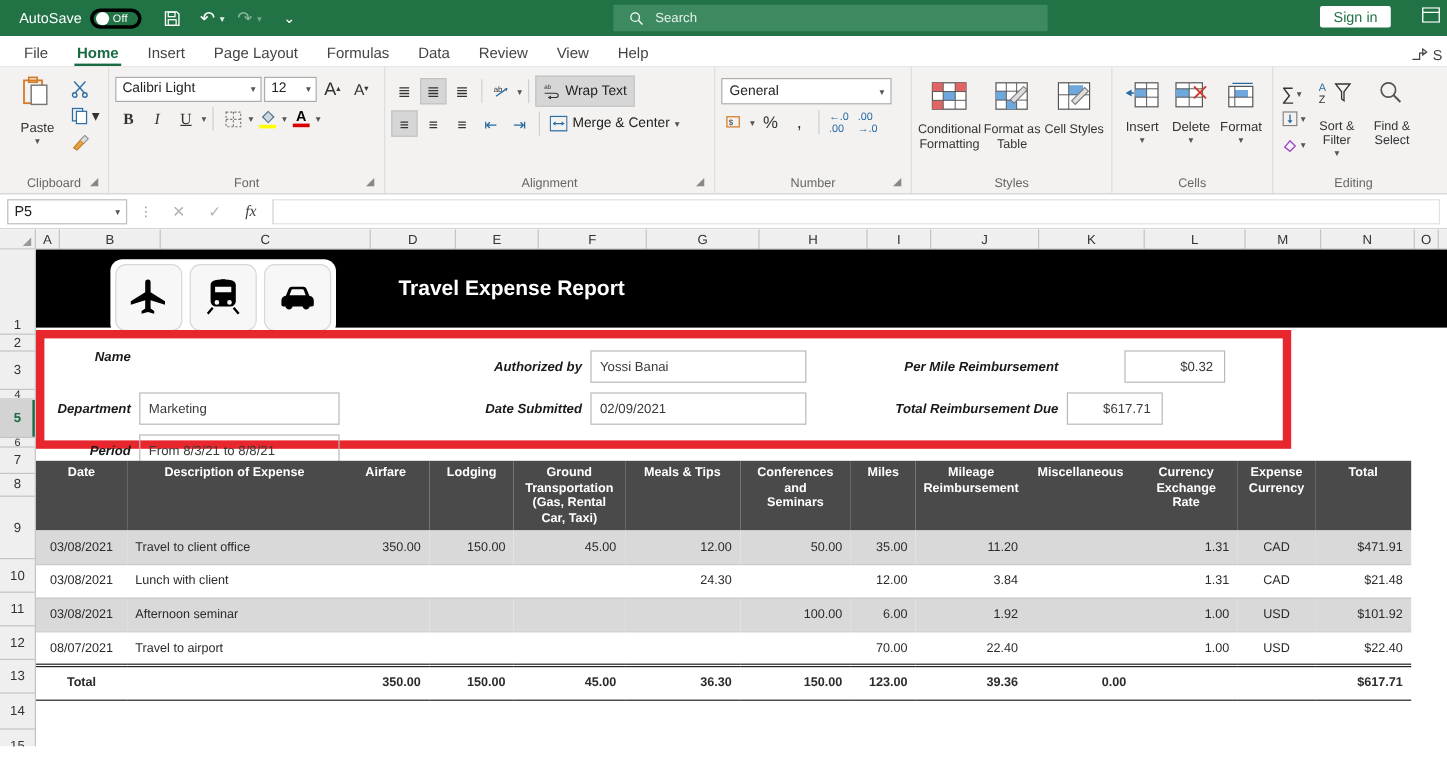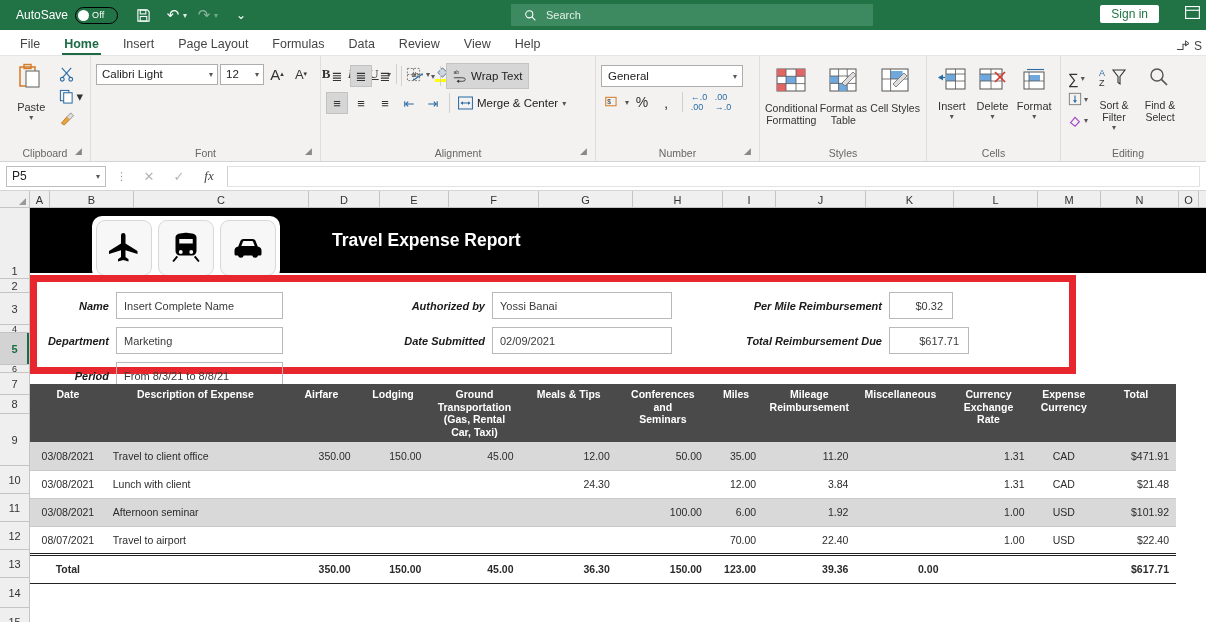--- a/index.html
+++ b/index.html
@@ -12,22 +12,22 @@
   }
   
   .titlebar {
     height: 30px; background: #217346; color: #fff;
     display: flex; align-items: center; position: relative;
   }
   .autosave-wrap { display:flex; align-items:center; gap:7px; margin-left:16px; }
   .autosave-label { font-size: 12px; color:#fff; }
   .toggle {
     width: 43px; height: 17px; border-radius: 9px;
-    border: 1px solid #000000; background: transparent;
-    display:flex; align-items:center; padding: 0 2px; gap:3px;
+    border: 3px solid #000000; background: transparent;
+    display:flex; align-items:flex-start; padding: 0 2px; gap:3px;
   }
   .toggle .knob { width: 11px; height: 11px; border-radius: 50%; background:#fff; }
   .toggle .offtext { font-size: 9px; color:#fff; letter-spacing:0.2px;}
   .tb-icon { width: 26px; height: 26px; display:flex; align-items:center; justify-content:center;
              color:#fff; font-size: 15px; margin-left: 4px; }
   .tb-icon.small { font-size: 12px; }
   .tb-icon.dim { color:#8bb59e; }
   .tb-caret { font-size:8px; margin-left:-3px; color:#dfeee7; }
   .doctitle {
     position:absolute; left:0; right:0; text-align:center;
@@ -308,21 +308,21 @@
         </div>
       </div>
     </div>
     <div class="group-label">
       <span>Clipboard</span>
       <span class="dlg">◢</span>
     </div>
   </div>
 
   <div class="group" style="width:230px;">
-    <div class="group-body" style="flex-direction:row; gap:3px; padding-top:4px;">
+    <div class="group-body" style="flex-direction:column; gap:3px; padding-top:4px;">
       <div class="row1">
         <div class="fontname">
           <span>Calibri Light</span>
           <span class="caret">▾</span>
         </div>
         <div class="fontsize">
           <span>12</span>
           <span class="caret">▾</span>
         </div>
         <div class="ibtn" style="font-size:15px;">A<sup style="font-size:7px;">▴</sup></div>
@@ -657,21 +657,20 @@
           </svg>
       </div>
     </div>
     <div class="reporttitle">Travel Expense Report</div>
 
     <div class="redbox">
       <div class="formgrid">
 
         <div class="fieldrow" style="left:0px; top:10px;">
           <div class="flabel" style="width:79px;font-style:italic;">Name</div>
-          <div class="fvalue" style="width:167px;">Insert Complete Name</div>
         </div>
         <div class="fieldrow" style="left:0px; top:45px;">
           <div class="flabel" style="width:79px;">Department</div>
           <div class="fvalue" style="width:167px;">Marketing</div>
         </div>
         <div class="fieldrow" style="left:0px; top:80px;">
           <div class="flabel" style="width:79px;">Period</div>
           <div class="fvalue" style="width:167px;">From 8/3/21 to 8/8/21</div>
         </div>
 
@@ -679,21 +678,21 @@
           <div class="flabel" style="width:90px;">Authorized by</div>
           <div class="fvalue" style="width:180px;">Yossi Banai</div>
         </div>
         <div class="fieldrow" style="left:365px; top:45px;">
           <div class="flabel" style="width:90px;">Date Submitted</div>
           <div class="fvalue" style="width:180px;">02/09/2021</div>
         </div>
 
         <div class="fieldrow" style="left:690px; top:10px;">
           <div class="flabel" style="width:162px;">Per Mile Reimbursement</div>
-          <div class="fvalue right" style="width:64px;">$0.32</div>
+          <div class="fvalue right" style="width:84px;margin-left:48px;">$0.32</div>
         </div>
         <div class="fieldrow" style="left:690px; top:45px;">
           <div class="flabel" style="width:162px;">Total Reimbursement Due</div>
           <div class="fvalue right" style="width:80px;">$617.71</div>
         </div>
 
       </div>
     </div>
 
     <table class="dtable">

